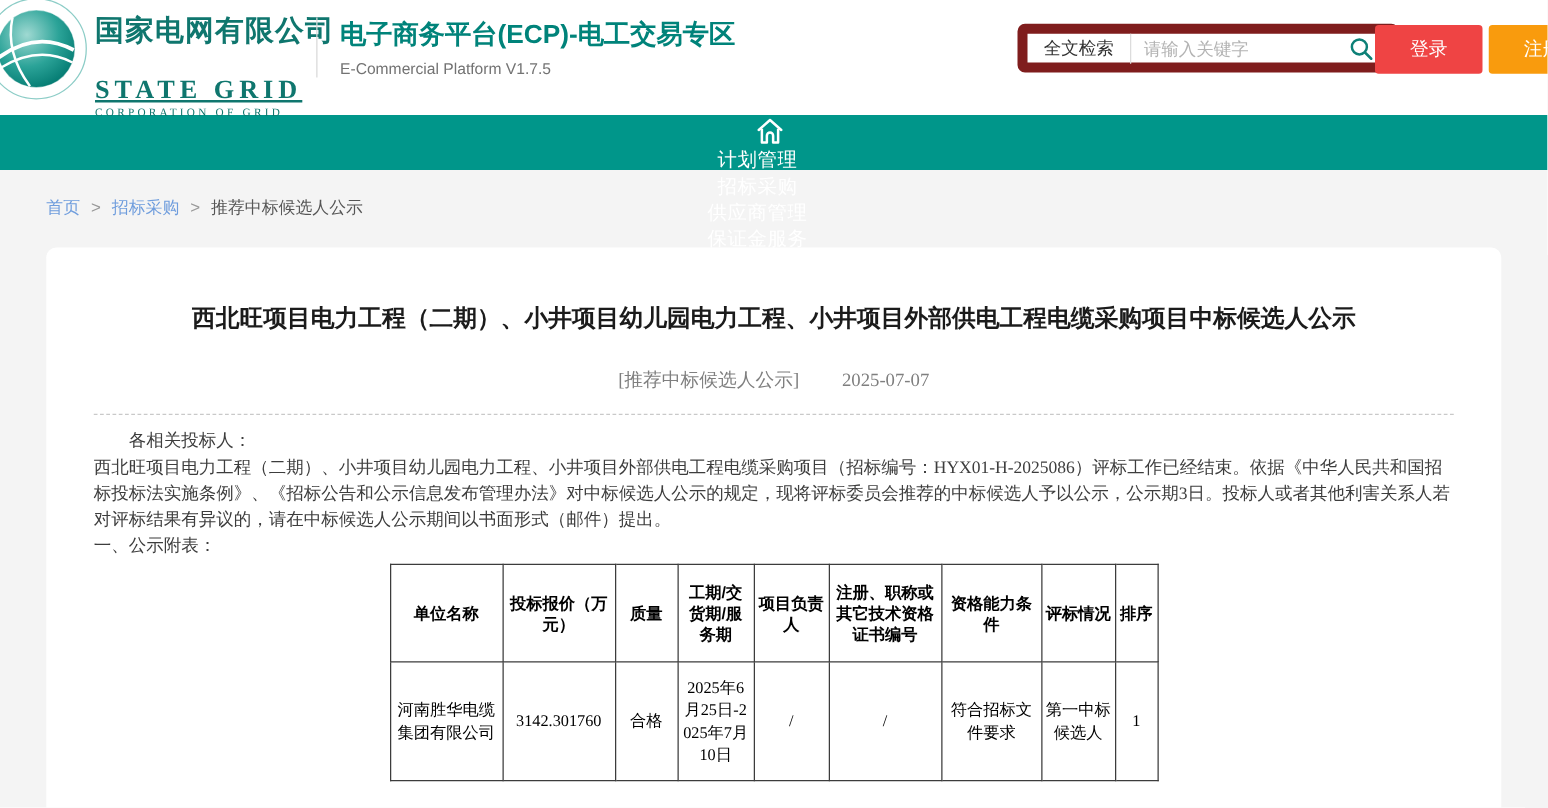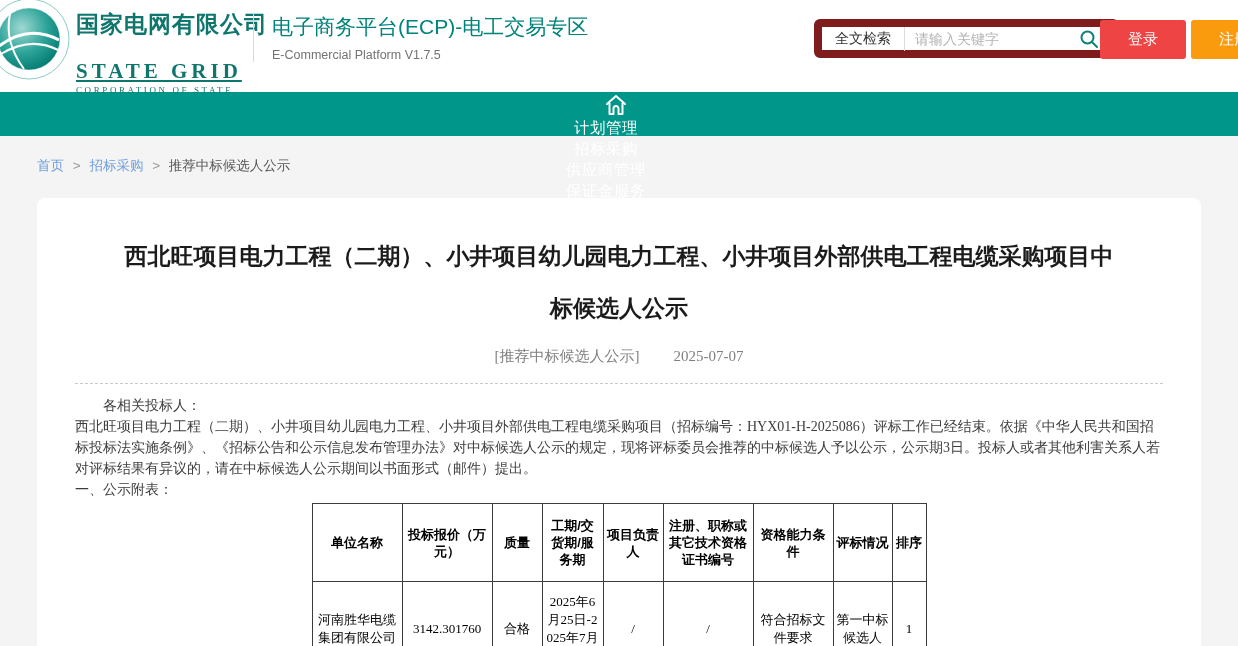--- a/index.html
+++ b/index.html
@@ -8,21 +8,21 @@
 
   
   .header { height: 92px; background: #fff; position: relative; }
   .logo-globe { position: absolute; left: -14px; top: -2px; }
   .brand-text { position: absolute; left: 76px; top: 9px; color: #0f766e; }
   .org-cn { font-size: 23px; font-weight: bold; letter-spacing: 1px; }
   .org-en1 { font-family: "Liberation Serif", serif; font-weight: bold; font-size: 21px; letter-spacing: 4px; margin-top: 19px; text-decoration: underline; }
   .org-en2 { font-family: "Liberation Serif", serif; font-size: 9px; letter-spacing: 2.6px; margin-top: 1px; }
   .brand-divider { position: absolute; left: 253px; top: 14px; width: 1px; height: 48px; background: #d9d9d9; }
   .platform { position: absolute; left: 272px; top: 13px; }
-  .platform-title { font-size: 21px; font-weight: normal; color: #00837a; }
+  .platform-title { font-size: 21px; font-weight: bold; color: #00837a; }
   .platform-sub { font-size: 12.5px; color: #737373; margin-top: 7px; }
 
   .searchbox { position: absolute; left: 766px; top: 19px; width: 305px; height: 39px;
                border: 8px solid #7f1d1d; border-radius: 6px; background: #fff;
                display: flex; align-items: center; margin-left: 48px; }
   .search-scope { padding: 0 13px; font-size: 14px; color: #333; white-space: nowrap; cursor: pointer; }
   .search-sep { width: 1px; height: 24px; background: #dcdcdc; }
   .search-input { flex: 1; border: none; outline: none; font-size: 14px; padding: 0 10px; color: #333; min-width: 0; background: transparent; }
   .search-input::placeholder { color: #b3b3b3; }
   .search-btn { border: none; background: transparent; padding: 0 12px 0 0; cursor: pointer; display: flex; align-items: center; }
@@ -39,21 +39,21 @@
 
   
   .breadcrumb { margin: 21px 0 0 37px; font-size: 13.5px; color: #999; }
   .crumb-link { color: #6f9ddd; text-decoration: none; cursor: pointer; }
   .crumb-sep { margin: 0 5px; color: #999; }
   .crumb-current { color: #555; }
 
   
   .card { width: 1164px; margin: 23px auto 0; background: #fff; border-radius: 8px;
           padding: 32px 38px 40px; min-height: 430px; }
-  .art-title { text-align: center; font-size: 23px; font-weight: bold; color: #1b1b1b;
+  .art-title { text-align: center; font-size: 19px; font-weight: bold; color: #1b1b1b;
                line-height: 52px; padding: 0 40px; }
   .art-meta { text-align: center; margin-top: 13px; font-size: 15px; color: #7f7f7f;
               font-family: "Liberation Serif", serif; }
   .art-meta .date { margin-left: 34px; }
   .dash-divider { border-top: 1px dashed #c9c9c9; margin-top: 17px; }
 
   .art-body { font-family: "Liberation Serif", serif; font-size: 14px; color: #3d3d3d;
               line-height: 21px; margin-top: 11px; }
   .salutation { text-indent: 2em; }
 
@@ -80,21 +80,21 @@
     <circle cx="43" cy="41" r="40" fill="none" stroke="#2ba398" stroke-width="1" opacity="0.55"></circle>
     <circle cx="43" cy="41" r="31" fill="url(#globeGrad)"></circle>
     <path d="M13 48 Q43 26 73 42" stroke="#ffffff" stroke-width="3" fill="none"></path>
     <path d="M15 56 Q45 38 72 52" stroke="#ffffff" stroke-width="2" fill="none"></path>
     <path d="M24 16 Q18 44 38 71" stroke="#ffffff" stroke-width="2" fill="none"></path>
     <ellipse cx="43" cy="41" rx="31" ry="31" fill="none" stroke="#ffffff" stroke-width="1" opacity="0.4"></ellipse>
   </svg>
   <div class="brand-text">
     <div class="org-cn">国家电网有限公司</div>
     <div class="org-en1">STATE GRID</div>
-    <div class="org-en2">CORPORATION OF STATE</div>
+    <div class="org-en2">CORPORATION OF GRID</div>
   </div>
   <div class="brand-divider"></div>
   <div class="platform">
     <div class="platform-title">电子商务平台(ECP)-电工交易专区</div>
     <div class="platform-sub">E-Commercial Platform V1.7.5</div>
   </div>
 
   <div class="searchbox">
     <span class="search-scope">全文检索</span>
     <span class="search-sep"></span>

